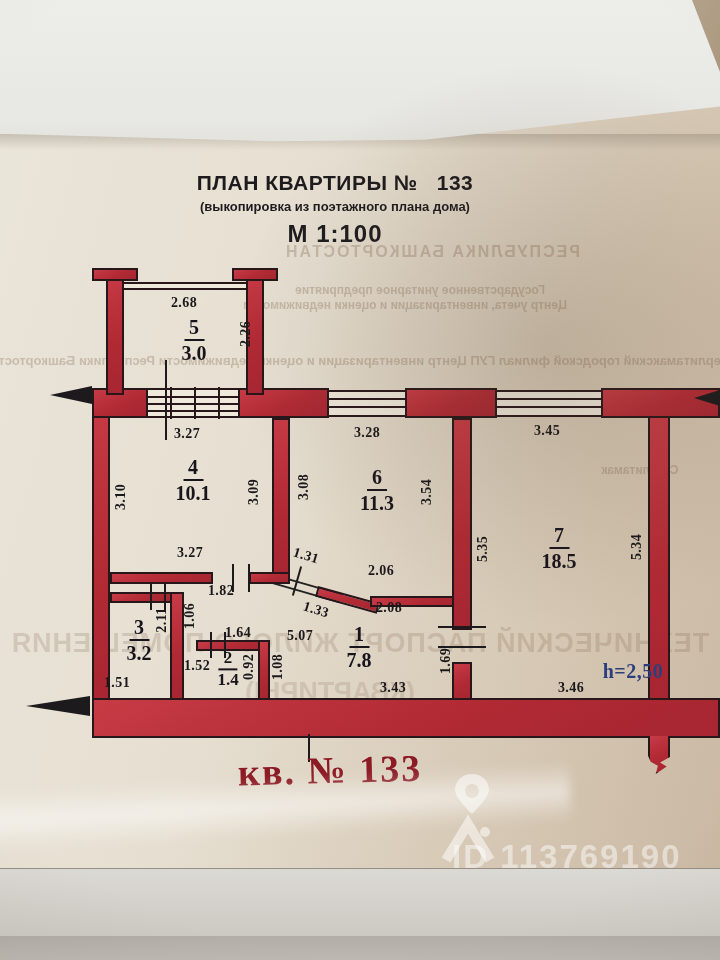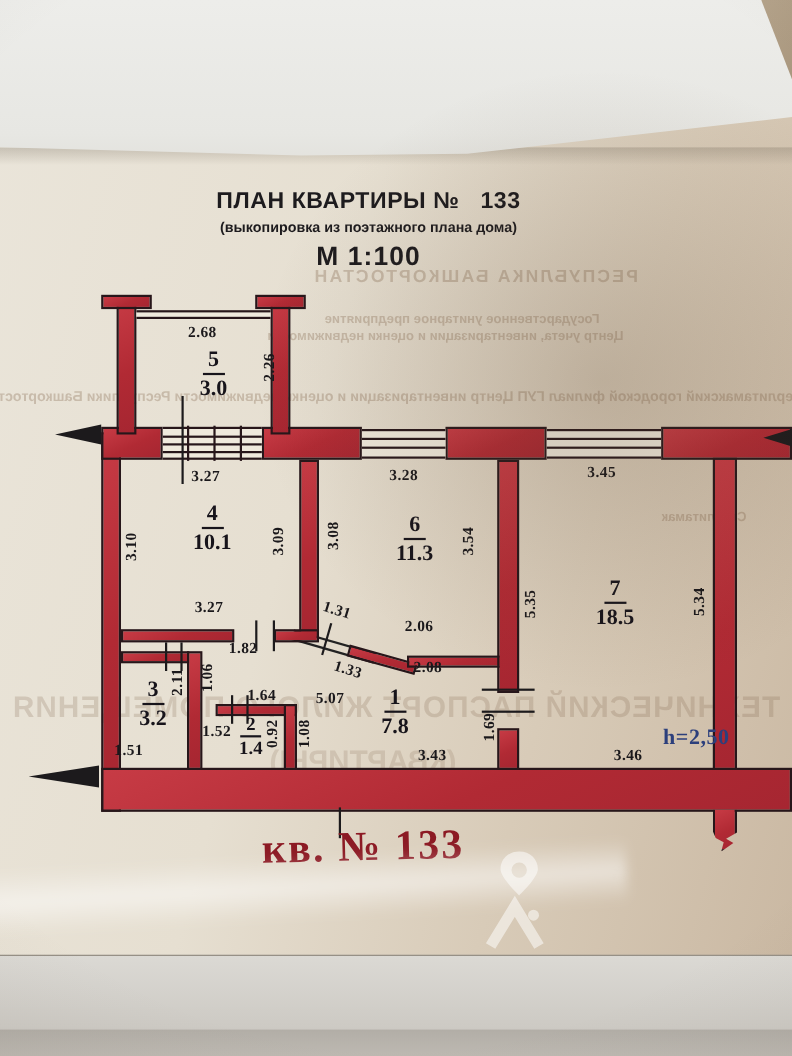--- a/index.html
+++ b/index.html
@@ -215,14 +215,15 @@
   <div class="bottom-sheet"></div>
   <div class="bottom-strip"></div>
   <div class="photo-shade"></div>
   <div class="reflection-streak"></div>
 
   <svg class="wm wm-logo" width="72" height="92" viewBox="0 0 72 92">
     <path d="M34 2 C24 2 17 9 17 18 c0 8 17 24 17 24 s17 -16 17 -24 C51 9 44 2 34 2 z M34 12 a7 7 0 1 1 0 14 a7 7 0 1 1 0 -14 z" fill="rgba(255,255,255,0.52)" fill-rule="evenodd"></path>
     <path d="M8 88 L30 52 L52 88" fill="none" stroke="rgba(255,255,255,0.52)" stroke-width="10"></path>
     <circle cx="47" cy="60" r="5" fill="rgba(255,255,255,0.52)"></circle>
   </svg>
+  <div class="wm wm-id">ID 113769190</div>
 
 </div>
 
 </body></html>

